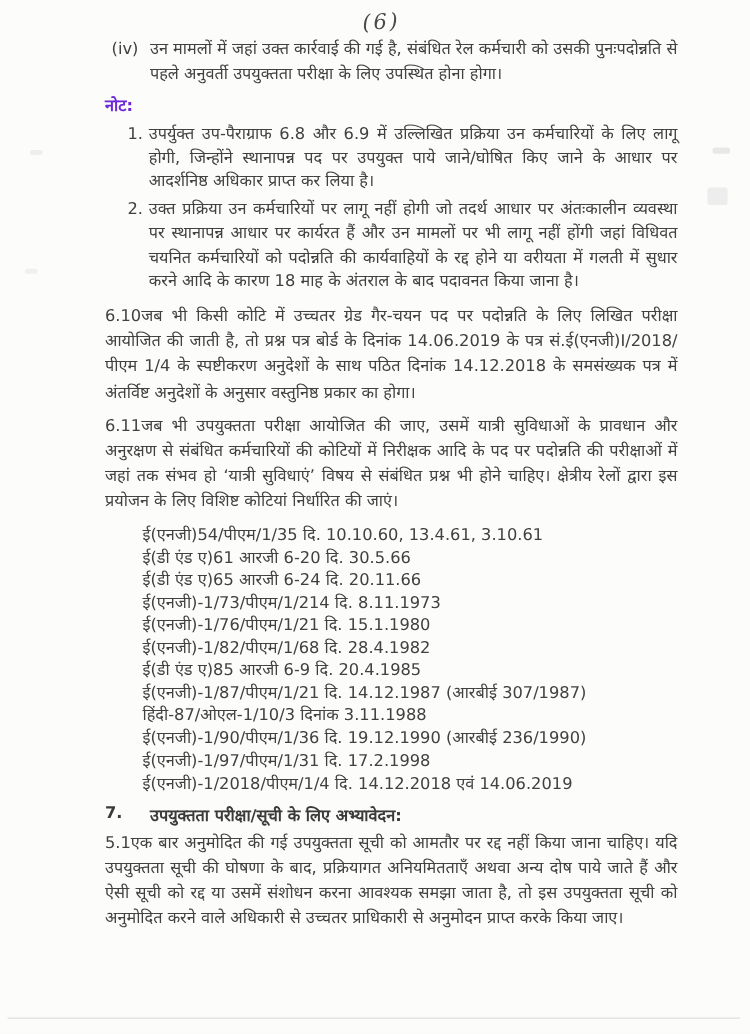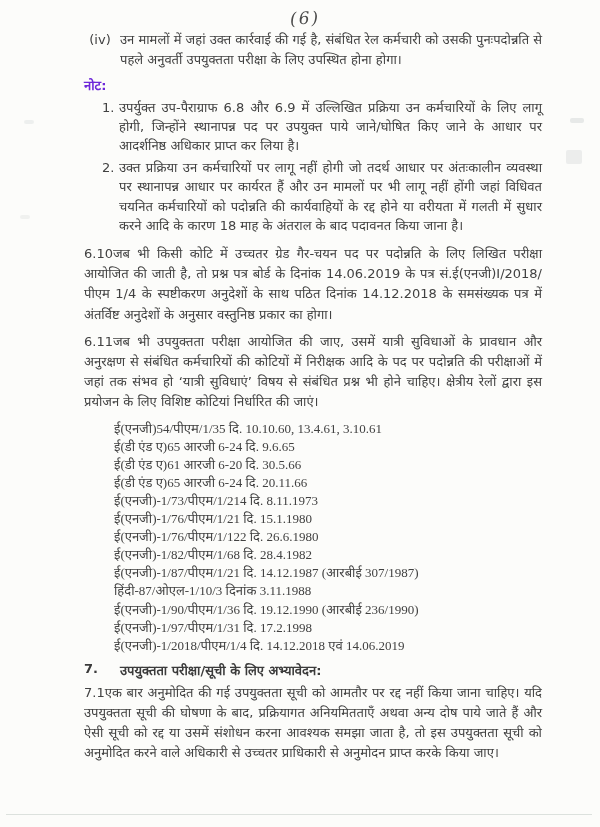--- a/index.html
+++ b/index.html
@@ -52,21 +52,21 @@
   
   .para {
     margin: 0 0 7px 0;
     padding-left: 4px;
     text-align: justify;
     line-height: 20.2px;
   }
   .pnum { margin-right: 0; }
   
   .refs { margin-left: 34px; margin-bottom: 6px; }
-  .ref { line-height: 18.1px; white-space: nowrap; font-family: Liberation Serif, serif; }
+  .ref { line-height: 18.1px; white-space: nowrap; }
   
   .sec7 { display: flex; font-weight: bold; color: #3b3b3b; margin: 3px 0 4px 0; }
   .sec7-num { width: 36px; flex: none; padding-left: 4px; }
   .sec7-title { }
   
   .scan-edge-line {
     position: absolute;
     left: 6px; right: 8px; top: 814px;
     height: 1px;
     background: #dce1dd;
@@ -109,40 +109,39 @@
       </div>
       </div>
 
     <p class="para"><span class="pnum">6.10</span><span>जब भी किसी कोटि में उच्चतर ग्रेड गैर-चयन पद पर पदोन्नति के लिए लिखित परीक्षा आयोजित की जाती है, तो प्रश्न पत्र बोर्ड के दिनांक 14.06.2019 के पत्र सं.ई(एनजी)I/2018/पीएम 1/4 के स्पष्टीकरण अनुदेशों के साथ पठित दिनांक 14.12.2018 के समसंख्यक पत्र में अंतर्विष्ट अनुदेशों के अनुसार वस्तुनिष्ठ प्रकार का होगा।</span></p>
 
     <p class="para"><span class="pnum">6.11</span><span>जब भी उपयुक्तता परीक्षा आयोजित की जाए, उसमें यात्री सुविधाओं के प्रावधान और अनुरक्षण से संबंधित कर्मचारियों की कोटियों में निरीक्षक आदि के पद पर पदोन्नति की परीक्षाओं में जहां तक संभव हो ‘यात्री सुविधाएं’ विषय से संबंधित प्रश्न भी होने चाहिए। क्षेत्रीय रेलों द्वारा इस प्रयोजन के लिए विशिष्ट कोटियां निर्धारित की जाएं।</span></p>
 
     <div class="refs">
 
     <div class="ref">ई(एनजी)54/पीएम/1/35 दि. 10.10.60, 13.4.61, 3.10.61</div>
-        <div class="ref">ई(डी एंड ए)65 आरजी 6-24 दि. 9.6.65</div>
         <div class="ref">ई(डी एंड ए)61 आरजी 6-20 दि. 30.5.66</div>
         <div class="ref">ई(डी एंड ए)65 आरजी 6-24 दि. 20.11.66</div>
         <div class="ref">ई(एनजी)-1/73/पीएम/1/214 दि. 8.11.1973</div>
         <div class="ref">ई(एनजी)-1/76/पीएम/1/21 दि. 15.1.1980</div>
-        <div class="ref">ई(एनजी)-1/76/पीएम/1/122 दि. 26.6.1980</div>
         <div class="ref">ई(एनजी)-1/82/पीएम/1/68 दि. 28.4.1982</div>
+        <div class="ref">ई(डी एंड ए)85 आरजी 6-9 दि. 20.4.1985</div>
         <div class="ref">ई(एनजी)-1/87/पीएम/1/21 दि. 14.12.1987 (आरबीई 307/1987)</div>
         <div class="ref">हिंदी-87/ओएल-1/10/3 दिनांक 3.11.1988</div>
         <div class="ref">ई(एनजी)-1/90/पीएम/1/36 दि. 19.12.1990 (आरबीई 236/1990)</div>
         <div class="ref">ई(एनजी)-1/97/पीएम/1/31 दि. 17.2.1998</div>
         <div class="ref">ई(एनजी)-1/2018/पीएम/1/4 दि. 14.12.2018 एवं 14.06.2019</div>
       </div>
 
     <div class="sec7">
       <span class="sec7-num">7.</span>
       <span class="sec7-title">उपयुक्तता परीक्षा/सूची के लिए अभ्यावेदन:</span>
     </div>
 
-    <p class="para"><span class="pnum">7.1</span><span>एक बार अनुमोदित की गई उपयुक्तता सूची को आमतौर पर रद्द नहीं किया जाना चाहिए। यदि उपयुक्तता सूची की घोषणा के बाद, प्रक्रियागत अनियमितताएँ अथवा अन्य दोष पाये जाते हैं और ऐसी सूची को रद्द या उसमें संशोधन करना आवश्यक समझा जाता है, तो इस उपयुक्तता सूची को अनुमोदित करने वाले अधिकारी से उच्चतर प्राधिकारी से अनुमोदन प्राप्त करके किया जाए।</span></p>
+    <p class="para"><span class="pnum">5.1</span><span>एक बार अनुमोदित की गई उपयुक्तता सूची को आमतौर पर रद्द नहीं किया जाना चाहिए। यदि उपयुक्तता सूची की घोषणा के बाद, प्रक्रियागत अनियमितताएँ अथवा अन्य दोष पाये जाते हैं और ऐसी सूची को रद्द या उसमें संशोधन करना आवश्यक समझा जाता है, तो इस उपयुक्तता सूची को अनुमोदित करने वाले अधिकारी से उच्चतर प्राधिकारी से अनुमोदन प्राप्त करके किया जाए।</span></p>
 
   </div>
 
   <div class="smudge s1"></div>
   <div class="smudge s2"></div>
   <div class="smudge s3"></div>
   <div class="smudge s4"></div>
   <div class="scan-edge-line"></div>
 
 </div>

